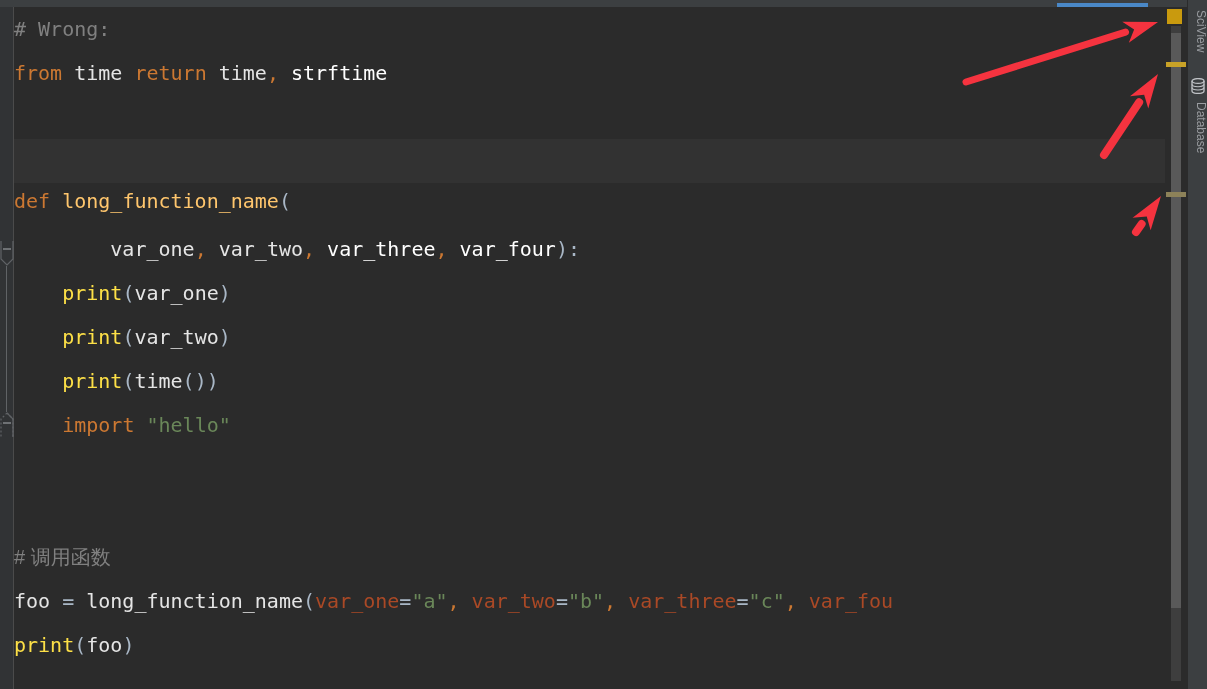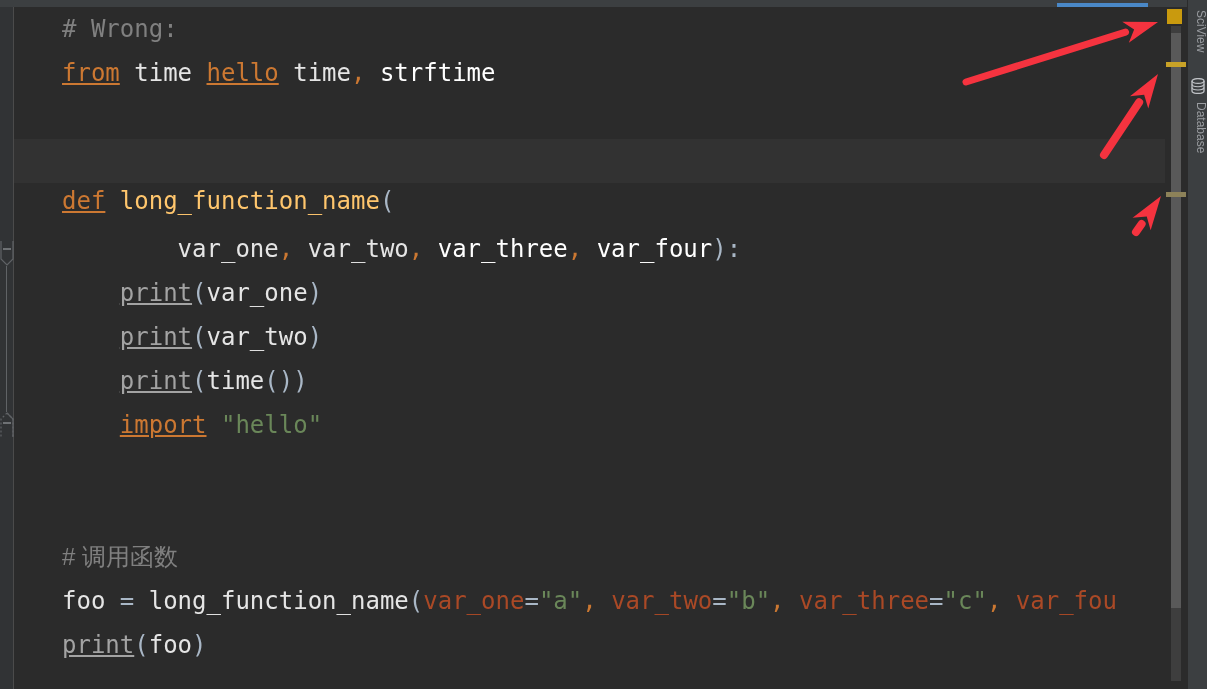--- a/index.html
+++ b/index.html
@@ -35,27 +35,27 @@
   }
 
   
   .band{
     position:absolute; left:0; width:1165px; background:#323232;
   }
 
   
   .line{
     position:absolute; left:14px; height:44px; line-height:44px;
-    font-size:24px; white-space:pre;margin-left:48px;
+    font-size:20px; white-space:pre;
   }
 
   
-  .kw      { color:#cc7832;text-decoration:underline; }
+  .kw      { color:#cc7832; }
   .fn      { color:#ffc66d; }
-  .builtin { color:#a3a3a3;text-decoration:underline; }
+  .builtin { color:#fde047; }
   .ident   { color:#e5e5e5; }
   .dim     { color:#ffffff; }
   .cmt     { color:#808080; }
   .str     { color:#6a8759; }
   .kwarg   { color:#aa4926; }
   .punct   { color:#a9b7c6; }
   .op      { color:#a9b7c6; }
   .comma   { color:#cc7832; }
 
   .cmt-cjk { font-family:Liberation Sans, sans-serif; }
@@ -126,21 +126,21 @@
         <svg width="14" height="26" viewBox="0 0 14 26">
           <path d="M7 1 L13 7 V25 M7 1 L1 7 V25" fill="none" stroke="#606366" stroke-width="1.2" stroke-dasharray="2 2"></path>
           <path d="M7 1 L13 7 V25" fill="none" stroke="#606366" stroke-width="1.2"></path>
           <line x1="3" y1="11" x2="11" y2="11" stroke="#8a8d90" stroke-width="1.4"></line>
         </svg>
       </div>
       <div style="position: absolute; left: 6px; top: 259px; width: 1px; height: 146px; background: rgb(96, 99, 102);"></div>
     </div>
   <div id="code-layer">
       <div class="line" style="top: 0px;"><span class="cmt"># Wrong:</span></div>
-      <div class="line" style="top: 44px;"><span class="kw">from</span><span class="punct"> </span><span class="ident">time</span><span class="punct"> </span><span class="kw">hello</span><span class="punct"> </span><span class="ident">time</span><span class="comma">,</span><span class="punct"> </span><span class="dim">strftime</span></div>
+      <div class="line" style="top: 44px;"><span class="kw">from</span><span class="punct"> </span><span class="ident">time</span><span class="punct"> </span><span class="kw">return</span><span class="punct"> </span><span class="ident">time</span><span class="comma">,</span><span class="punct"> </span><span class="dim">strftime</span></div>
       <div class="line" style="top: 172px;"><span class="kw">def</span><span class="punct"> </span><span class="fn">long_function_name</span><span class="punct">(</span></div>
       <div class="line" style="top: 220px;"><span class="punct">        </span><span class="ident">var_one</span><span class="comma">,</span><span class="punct"> </span><span class="ident">var_two</span><span class="comma">,</span><span class="punct"> </span><span class="dim">var_three</span><span class="comma">,</span><span class="punct"> </span><span class="dim">var_four</span><span class="punct">):</span></div>
       <div class="line" style="top: 264px;"><span class="punct">    </span><span class="builtin">print</span><span class="punct">(</span><span class="ident">var_one</span><span class="punct">)</span></div>
       <div class="line" style="top: 308px;"><span class="punct">    </span><span class="builtin">print</span><span class="punct">(</span><span class="ident">var_two</span><span class="punct">)</span></div>
       <div class="line" style="top: 352px;"><span class="punct">    </span><span class="builtin">print</span><span class="punct">(</span><span class="ident">time</span><span class="punct">())</span></div>
       <div class="line" style="top: 396px;"><span class="punct">    </span><span class="kw">import</span><span class="punct"> </span><span class="str">"hello"</span></div>
       <div class="line" style="top: 528px;"><span class="cmt cmt-cjk"># 调用函数</span></div>
       <div class="line" style="top: 572px;"><span class="ident">foo</span><span class="op"> = </span><span class="ident">long_function_name</span><span class="punct">(</span><span class="kwarg">var_one</span><span class="op">=</span><span class="str">"a"</span><span class="comma">,</span><span class="punct"> </span><span class="kwarg">var_two</span><span class="op">=</span><span class="str">"b"</span><span class="comma">,</span><span class="punct"> </span><span class="kwarg">var_three</span><span class="op">=</span><span class="str">"c"</span><span class="comma">,</span><span class="punct"> </span><span class="kwarg">var_fou</span></div>
       <div class="line" style="top: 616px;"><span class="builtin">print</span><span class="punct">(</span><span class="ident">foo</span><span class="punct">)</span></div>
     </div>

